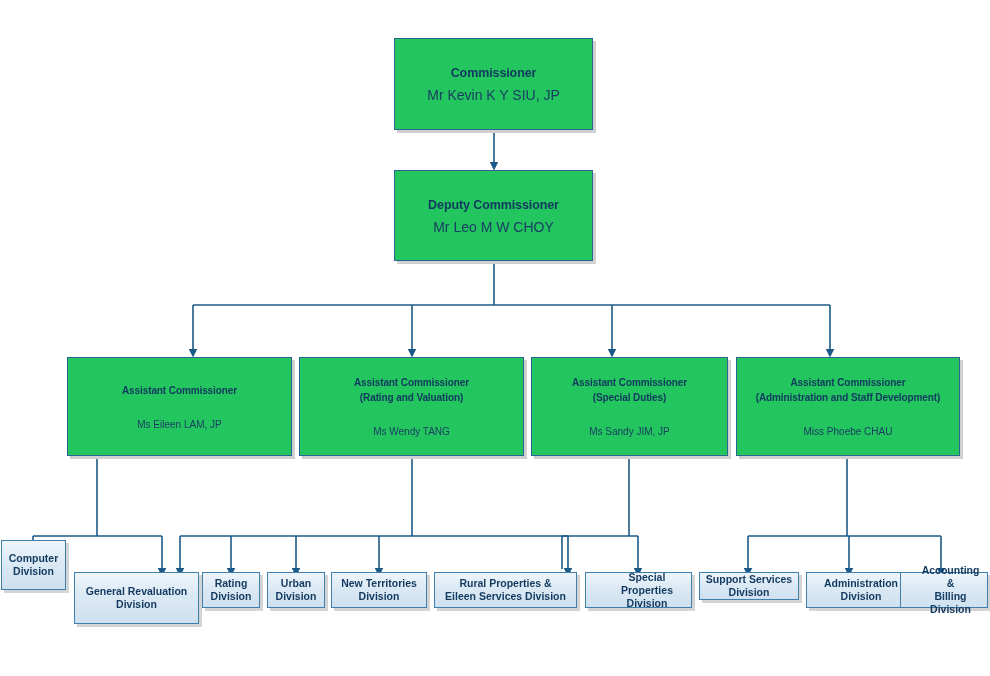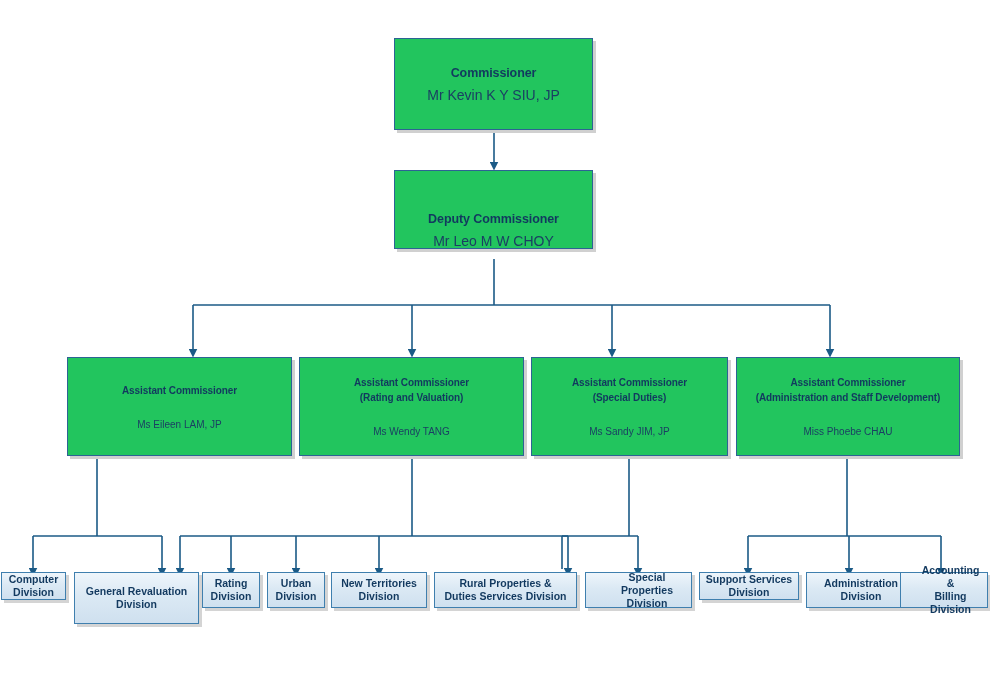--- a/index.html
+++ b/index.html
@@ -141,21 +141,21 @@
       <line x1="849" y1="536" x2="849" y2="569" marker-end="url(#arrowhead)"></line>
       <line x1="941" y1="536" x2="941" y2="569" marker-end="url(#arrowhead)"></line>
     </g>
   </svg>
 
   <div class="node exec" style="left:394px; top:38px; width:199px; height:92px;">
     <div class="title">Commissioner</div>
     <div class="person">Mr Kevin K Y SIU, JP</div>
   </div>
 
-  <div class="node exec" style="left:394px; top:170px; width:199px; height:79px;justify-content:flex-end;">
+  <div class="node exec" style="left:394px; top:170px; width:199px; height:91px;">
     <div class="title">Deputy Commissioner</div>
     <div class="person">Mr Leo M W CHOY</div>
   </div>
 
   <div class="node ac" style="left:67px; top:357px; width:225px; height:99px;">
     <div class="title">
       <span>Assistant Commissioner</span>
     </div>
     <div class="person">Ms Eileen LAM, JP</div>
   </div>
@@ -177,21 +177,21 @@
   </div>
 
   <div class="node ac" style="left:736px; top:357px; width:224px; height:99px;">
     <div class="title">
       <span>Assistant Commissioner</span>
       <span class="ln2">(Administration and Staff Development)</span>
     </div>
     <div class="person">Miss Phoebe CHAU</div>
   </div>
 
-  <div class="division" style="left:1px; top:572px; width:65px; height:28px;">
+  <div class="division" style="left:1px; top:540px; width:65px; height:50px;">
     <div class="dlabel">
       <span>Computer</span><br>
       <span>Division</span>
     </div>
   </div>
 
   <div class="division" style="left:74px; top:572px; width:125px; height:52px;">
     <div class="dlabel">
       <span>General Revaluation</span><br>
       <span>Division</span>
@@ -215,21 +215,21 @@
   <div class="division" style="left:331px; top:572px; width:96px; height:36px;">
     <div class="dlabel">
       <span>New Territories</span><br>
       <span>Division</span>
     </div>
   </div>
 
   <div class="division" style="left:434px; top:572px; width:143px; height:36px;">
     <div class="dlabel">
       <span>Rural Properties &amp;</span><br>
-      <span>Duties Services Division</span>
+      <span>Eileen Services Division</span>
     </div>
   </div>
 
   <div class="division" style="left:585px; top:572px; width:107px; height:36px;padding-left:20px;">
     <div class="dlabel">
       <span>Special Properties</span><br>
       <span>Division</span>
     </div>
   </div>
 

